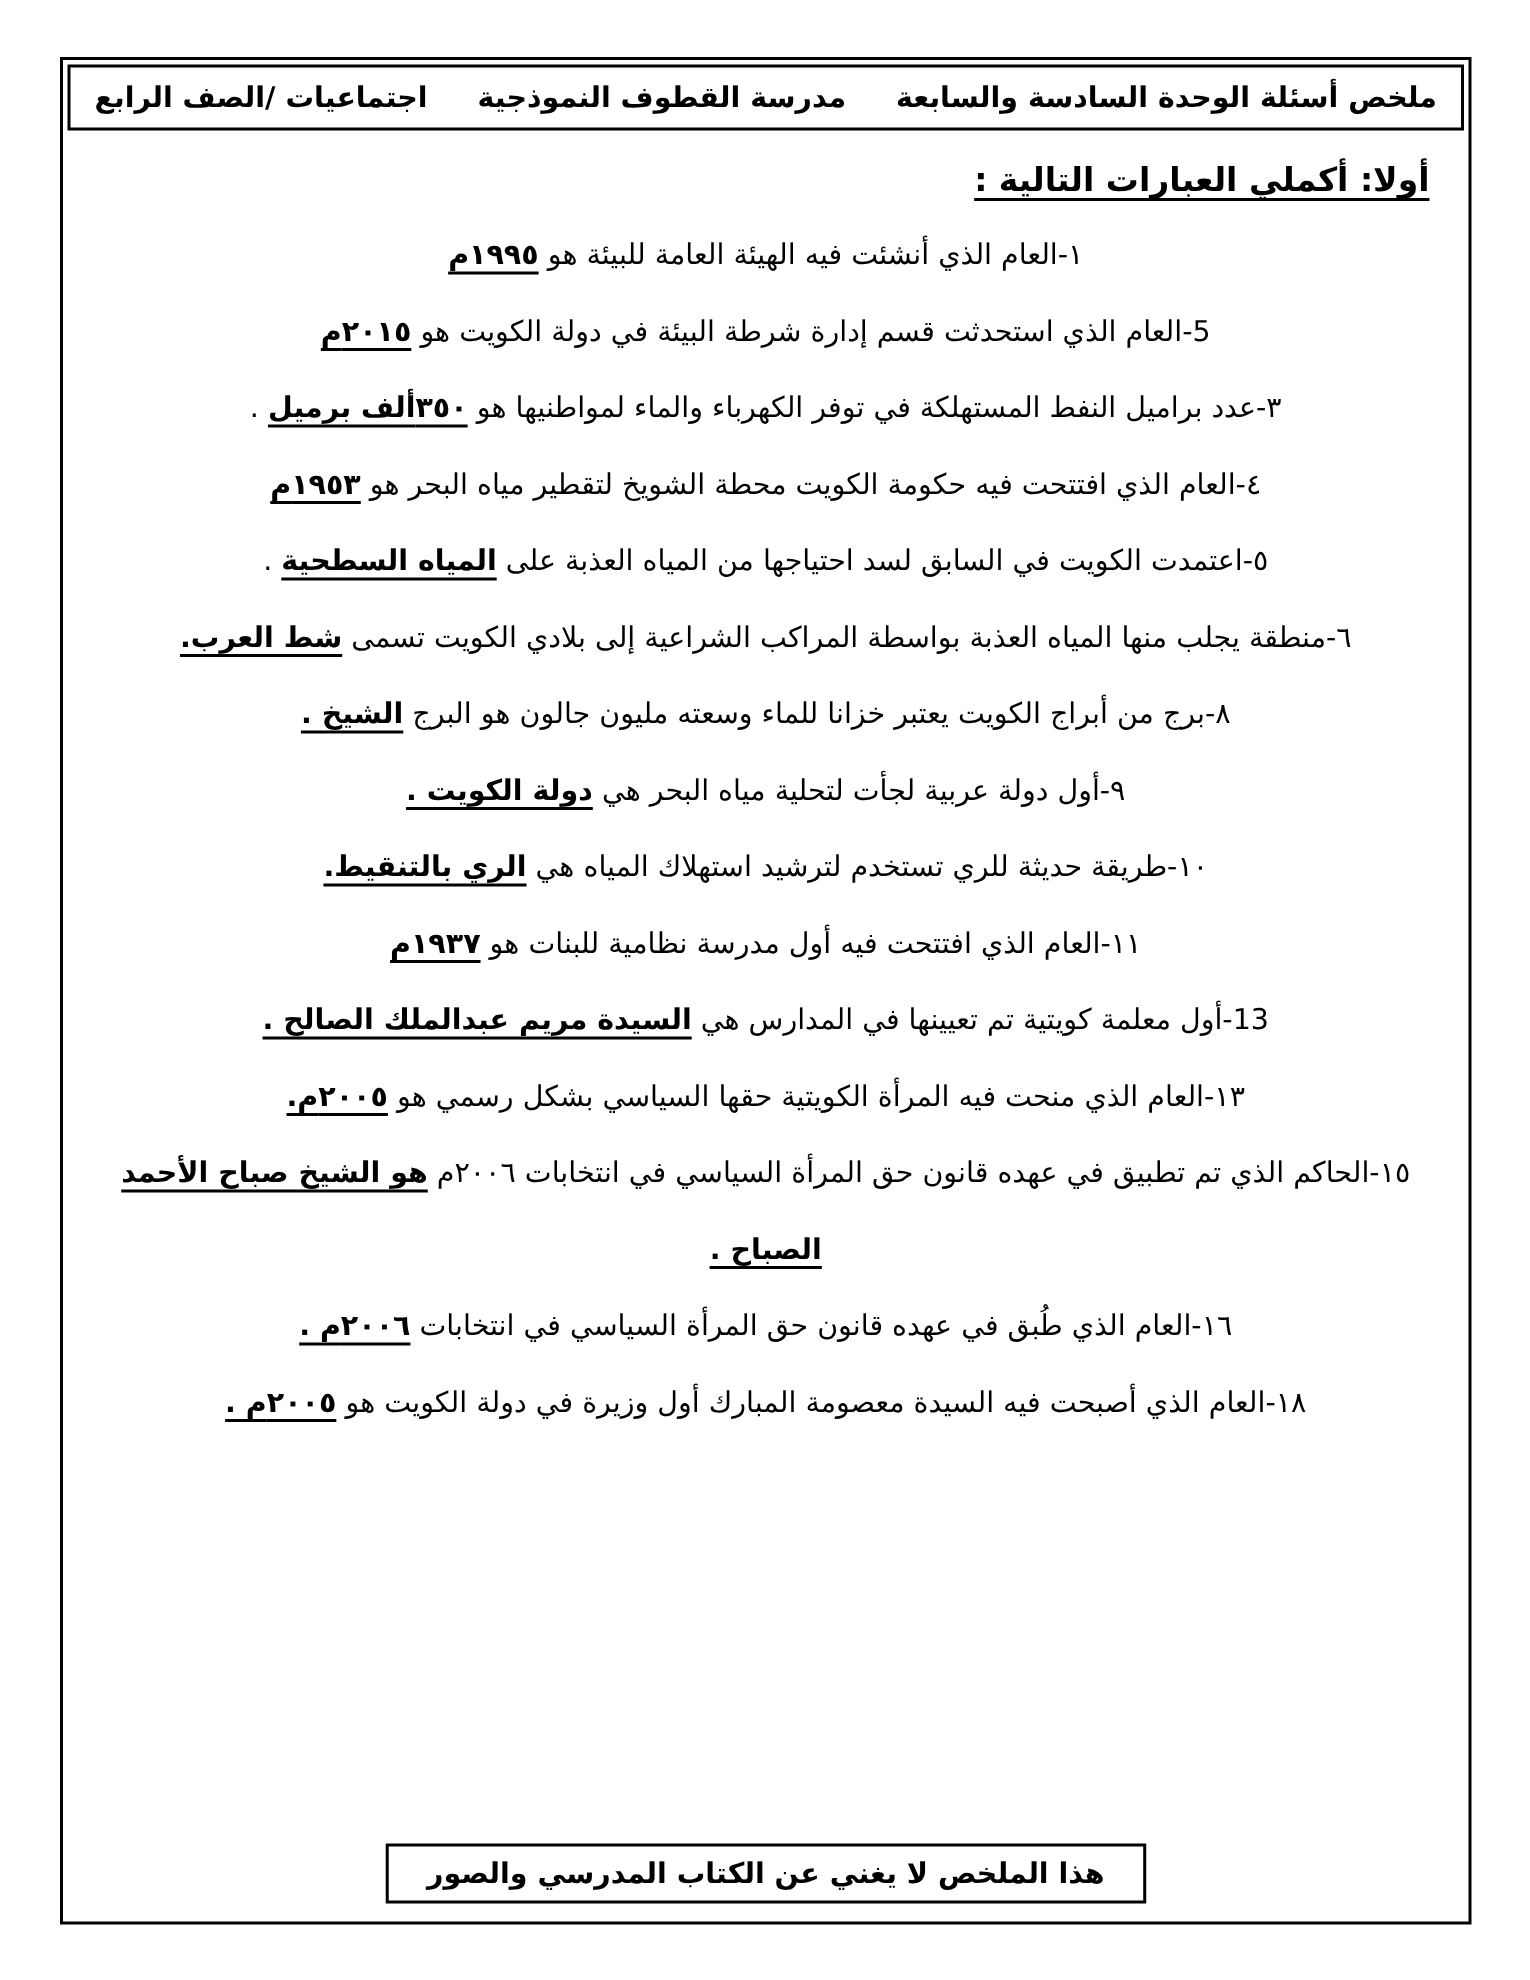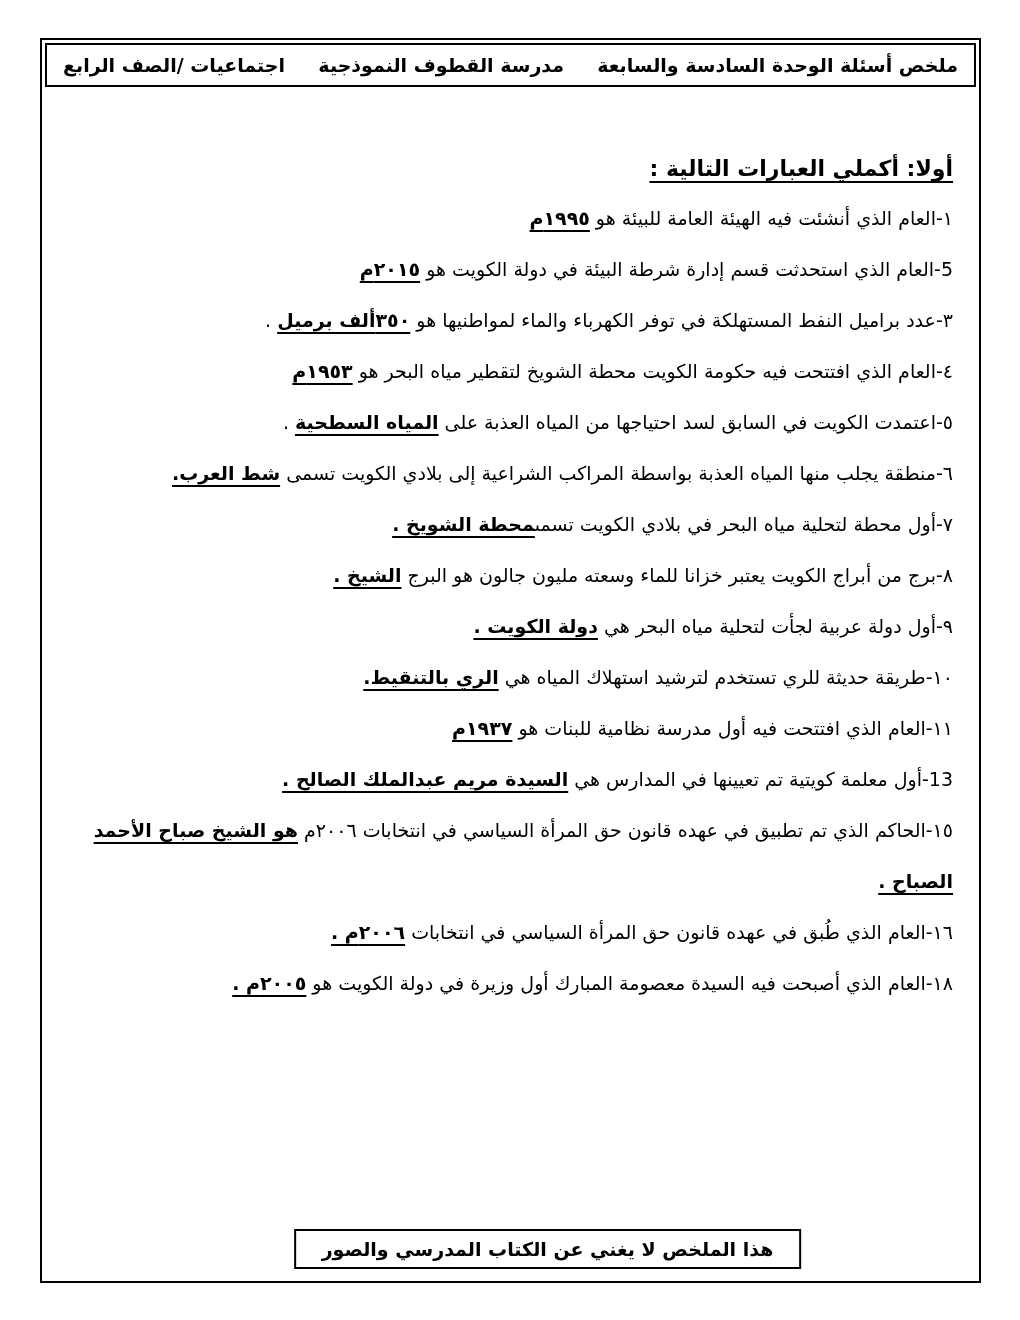--- a/index.html
+++ b/index.html
@@ -33,52 +33,51 @@
     direction: rtl;
   }
   .header-box .cell { white-space: nowrap; }
   .content {
     padding: 0 26px;
     direction: rtl;
     text-align: right;
   }
   .doc-title {
     display: inline-block;
-    margin-top: 66px;
+    margin-top: 18px;
     font-size: 22px;
     font-weight: bold;
     text-decoration: underline;
     text-decoration-thickness: 2px;
     text-underline-offset: 5px;
   }
   .items { margin-top: 12px; }
   .item {
     margin: 0;
     font-size: 19px;
     line-height: 51px;
-    text-align: right;
+    text-align: center;
   }
   .answer {
     font-weight: bold;
     text-decoration: underline;
     text-decoration-thickness: 2px;
     text-underline-offset: 5px;
   }
   .footer-box {
     position: absolute;
     bottom: 12px;
     left: 50%;
     transform: translateX(-50%);
     border: 2px solid #000000;
     padding: 7px 26px;
     font-weight: bold;
     font-size: 19px;
     white-space: nowrap;
     background: #ffffff;
-    margin-left: 37px;
   }
 </style>
 </head>
 <body>
 
 <div class="page">
 
   <div class="header-box">
     <span class="cell">ملخص أسئلة الوحدة السادسة والسابعة</span>
     <span class="cell">مدرسة القطوف النموذجية</span>
@@ -94,32 +93,32 @@
   <p class="item"><span class="pre">5-العام الذي استحدثت قسم إدارة شرطة البيئة في دولة الكويت هو  </span><span class="answer">٢٠١٥م</span><span class="post"></span></p>
 
   <p class="item"><span class="pre">٣-عدد براميل النفط المستهلكة في توفر الكهرباء والماء لمواطنيها هو </span><span class="answer">٣٥٠ألف برميل</span><span class="post"> .</span></p>
 
   <p class="item"><span class="pre">٤-العام الذي افتتحت فيه حكومة الكويت محطة الشويخ لتقطير مياه البحر هو </span><span class="answer">١٩٥٣م</span><span class="post"></span></p>
 
   <p class="item"><span class="pre">٥-اعتمدت الكويت في السابق لسد احتياجها من المياه العذبة على </span><span class="answer">المياه السطحية</span><span class="post"> .</span></p>
 
   <p class="item"><span class="pre">٦-منطقة يجلب منها المياه العذبة بواسطة المراكب الشراعية إلى بلادي الكويت تسمى </span><span class="answer">شط العرب.</span><span class="post"></span></p>
 
-  <p class="item"><span class="pre">٧-أول محطة لتحلية مياه البحر في بلادي الكويت تسمى</span><span class="answer">محطة الشويخ .</span><span class="post"></span></p>
 
   <p class="item"><span class="pre">٨-برج من أبراج الكويت يعتبر خزانا للماء وسعته مليون جالون هو البرج </span><span class="answer">الشيخ .</span><span class="post"></span></p>
 
   <p class="item"><span class="pre">٩-أول دولة عربية لجأت لتحلية مياه البحر هي </span><span class="answer">دولة الكويت .</span><span class="post"></span></p>
 
   <p class="item"><span class="pre">١٠-طريقة حديثة للري تستخدم لترشيد استهلاك المياه هي </span><span class="answer">الري بالتنقيط.</span><span class="post"></span></p>
 
   <p class="item"><span class="pre">١١-العام الذي افتتحت فيه أول مدرسة نظامية للبنات هو </span><span class="answer">١٩٣٧م</span><span class="post"></span></p>
 
   <p class="item"><span class="pre">13-أول معلمة كويتية تم تعيينها في المدارس هي </span><span class="answer">السيدة مريم عبدالملك الصالح .</span><span class="post"></span></p>
 
+  <p class="item"><span class="pre">١٣-العام الذي منحت فيه المرأة الكويتية حقها السياسي بشكل رسمي هو </span><span class="answer">٢٠٠٥م.</span><span class="post"></span></p>
 
 
   <p class="item"><span class="pre">١٥-الحاكم الذي تم تطبيق في عهده قانون حق المرأة السياسي في انتخابات ٢٠٠٦م </span><span class="answer">هو الشيخ صباح الأحمد الصباح .</span><span class="post"></span></p>
 
   <p class="item"><span class="pre">١٦-العام الذي طُبق في عهده قانون حق المرأة السياسي في انتخابات </span><span class="answer">٢٠٠٦م .</span><span class="post"></span></p>
 
 
   <p class="item"><span class="pre">١٨-العام الذي أصبحت فيه السيدة معصومة المبارك أول وزيرة في دولة الكويت هو </span><span class="answer">٢٠٠٥م .</span><span class="post"></span></p>
 </div>
   </div>

